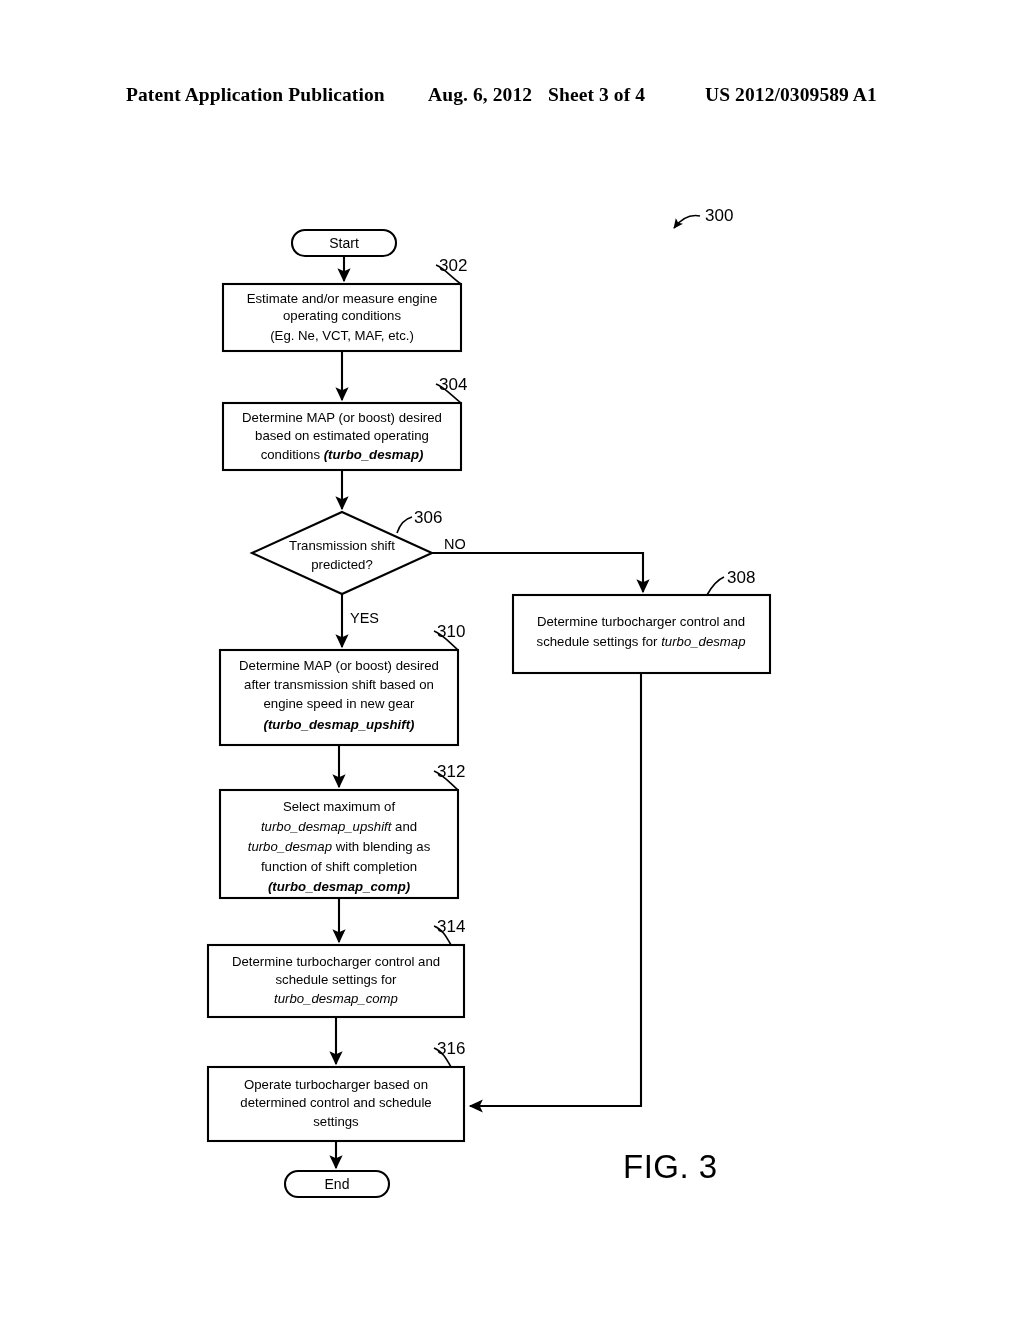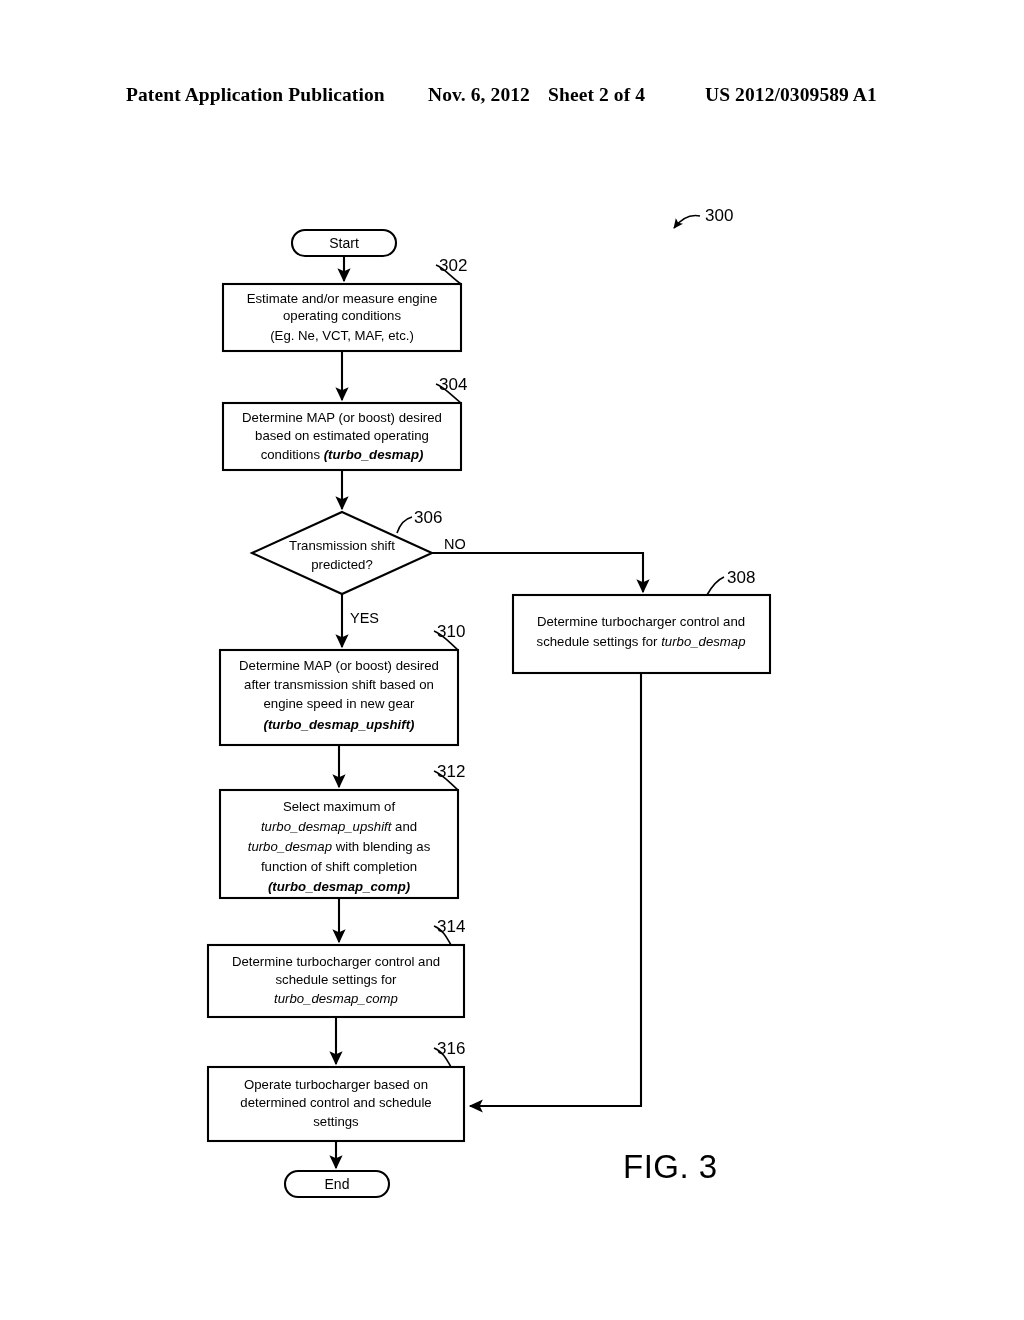--- a/index.html
+++ b/index.html
@@ -94,22 +94,22 @@
     stroke: #000000;
     stroke-width: 1.6;
     fill: none;
   }
 </style>
 </head>
 <body>
 
 <div class="page-header">
   <span class="hdr-pub">Patent Application Publication</span>
-  <span class="hdr-date">Nov. 6, 2012</span>
-  <span class="hdr-sheet">Sheet 2 of 4</span>
+  <span class="hdr-date">Aug. 6, 2012</span>
+  <span class="hdr-sheet">Sheet 3 of 4</span>
   <span class="hdr-pat">US 2012/0309589 A1</span>
 </div>
 
 <div id="figure">
 <svg width="1024" height="1320" viewBox="0 0 1024 1320" xmlns="http://www.w3.org/2000/svg">
 
   <defs>
     <marker id="arrow" viewBox="0 0 12 12" refX="10.5" refY="6" markerWidth="7" markerHeight="7" orient="auto-start-reverse">
       <path d="M 0 0.6 L 11.5 6 L 0 11.4 L 2.6 6 Z" fill="#000"></path>
     </marker>

